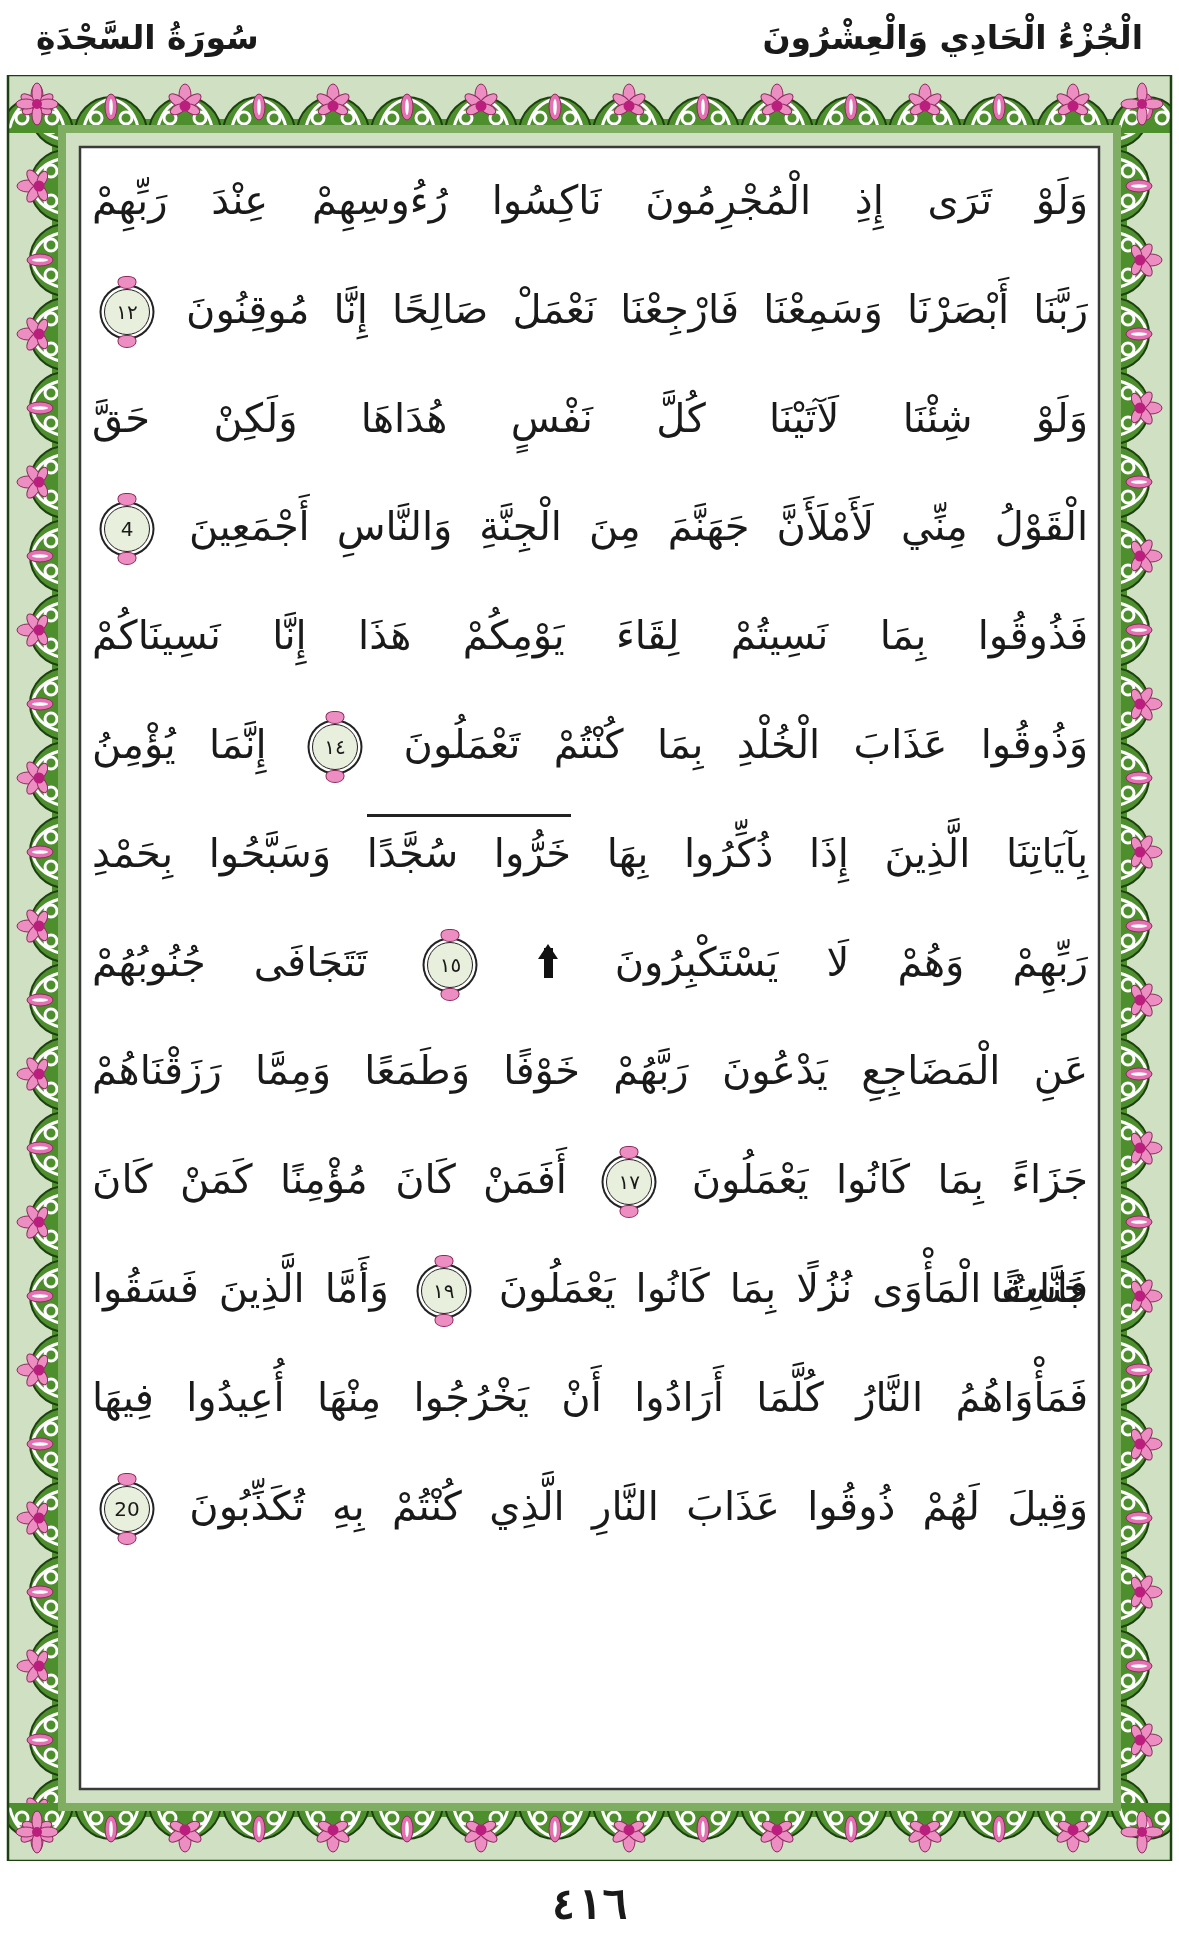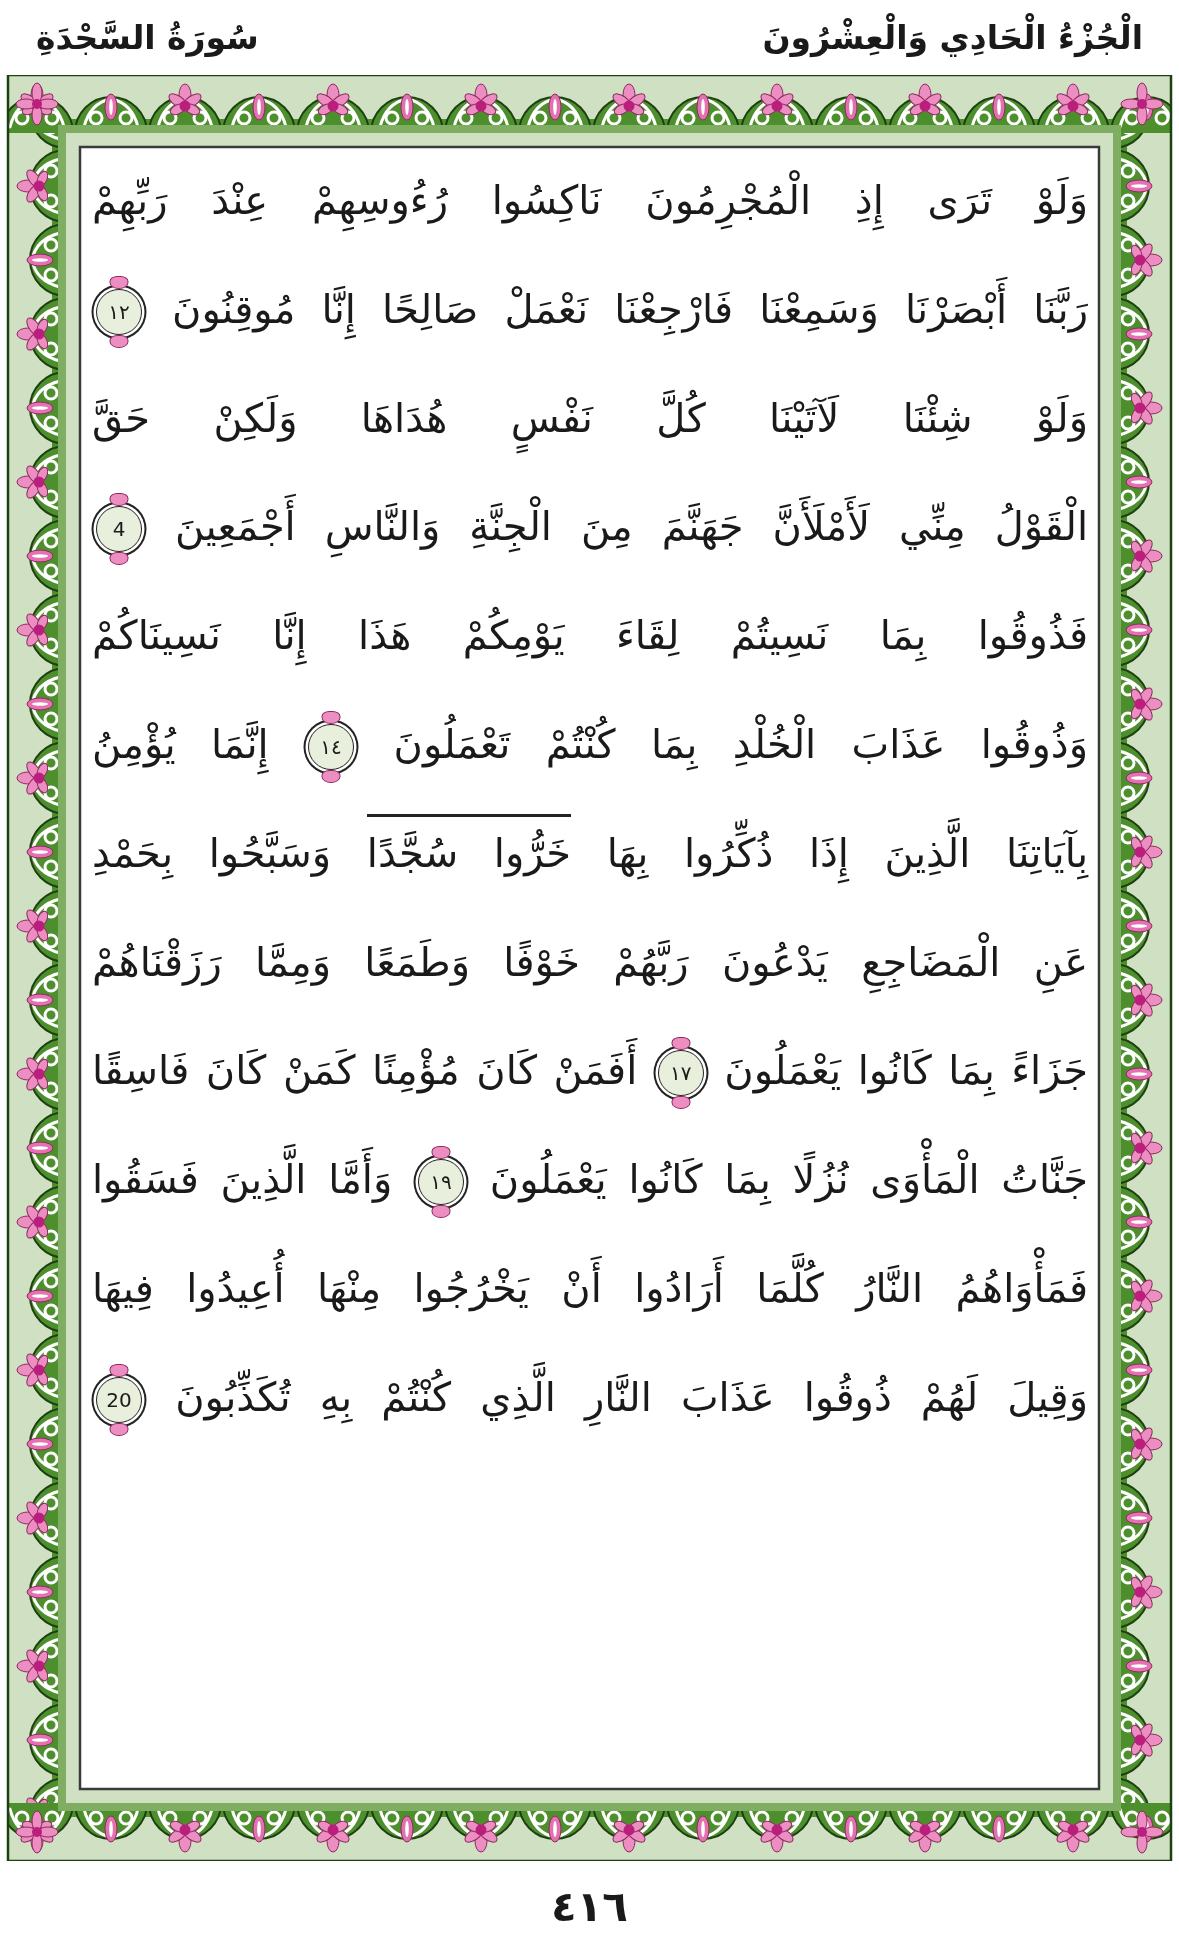--- a/index.html
+++ b/index.html
@@ -45,42 +45,42 @@
     height:108.8px;line-height:108.8px;font-size:40px;white-space:normal;
     text-align:justify;text-align-last:justify;word-spacing:3px;
   }
   .qtext{letter-spacing:0}
   .overline{border-top:3px solid #222;padding-top:13px}
   .ayah{
     display:inline-flex;align-items:center;justify-content:center;
     width:46px;height:46px;border-radius:50%;
     background:var(--marker-bg);border:1.5px solid #222;
     box-shadow:0 0 0 2.5px #fff,0 0 0 4.5px #222;
-    font-size:20px;line-height:1;vertical-align:middle;margin:0 4px;
+    font-size:20px;line-height:1;vertical-align:middle;margin:0 12px;
     position:relative;
   }
   .ayah::before,.ayah::after{
     content:'';position:absolute;left:50%;transform:translateX(-50%);
     width:17px;height:11px;background:var(--flower-pink);
     border:1px solid #8c2a5e;border-radius:50% 50% 60% 60%;
   }
   .ayah::before{top:-14px}
   .ayah::after{bottom:-14px}
   .sajda-sign{
     display:inline-block;width:9px;height:30px;background:#111;
     position:relative;margin:0 14px 0 10px;vertical-align:-2px;
   }
   .sajda-sign::before{
     content:'';position:absolute;top:-14px;left:-6px;
     border:10.5px solid transparent;border-bottom:15px solid #111;
   }
   .footer{
     position:absolute;left:0;right:0;top:1876px;height:60px;
     display:flex;align-items:center;justify-content:center;
-    font-size:42px;font-weight:bold;
+    font-size:42px;font-weight:bold;font-family:Liberation Mono, monospace;
   }
 </style>
 </head>
 <body>
 
 <div class="page">
 
   <div class="header">
     <span>الْجُزْءُ الْحَادِي وَالْعِشْرُونَ</span>
     <span>سُورَةُ السَّجْدَةِ</span>
@@ -148,20 +148,21 @@
   </svg>
 
   <div class="quran-text">
       <div class="qline"><span class="qtext">وَلَوْ تَرَى إِذِ الْمُجْرِمُونَ نَاكِسُوا رُءُوسِهِمْ عِنْدَ رَبِّهِمْ</span></div>
       <div class="qline"><span class="qtext">رَبَّنَا أَبْصَرْنَا وَسَمِعْنَا فَارْجِعْنَا نَعْمَلْ صَالِحًا إِنَّا مُوقِنُونَ</span> <span class="ayah">١٢</span></div>
       <div class="qline"><span class="qtext">وَلَوْ شِئْنَا لَآتَيْنَا كُلَّ نَفْسٍ هُدَاهَا وَلَكِنْ حَقَّ</span></div>
       <div class="qline"><span class="qtext">الْقَوْلُ مِنِّي لَأَمْلَأَنَّ جَهَنَّمَ مِنَ الْجِنَّةِ وَالنَّاسِ أَجْمَعِينَ</span> <span class="ayah">4</span></div>
       <div class="qline"><span class="qtext">فَذُوقُوا بِمَا نَسِيتُمْ لِقَاءَ يَوْمِكُمْ هَذَا إِنَّا نَسِينَاكُمْ</span></div>
       <div class="qline"><span class="qtext">وَذُوقُوا عَذَابَ الْخُلْدِ بِمَا كُنْتُمْ تَعْمَلُونَ</span> <span class="ayah">١٤</span> <span class="qtext">إِنَّمَا يُؤْمِنُ</span></div>
       <div class="qline"><span class="qtext">بِآيَاتِنَا الَّذِينَ إِذَا ذُكِّرُوا بِهَا</span> <span class="qtext overline">خَرُّوا سُجَّدًا</span> <span class="qtext">وَسَبَّحُوا بِحَمْدِ</span></div>
+      <div class="qline"><span class="qtext">رَبِّهِمْ وَهُمْ لَا يَسْتَكْبِرُونَ</span> <span class="sajda-sign"></span> <span class="ayah">١٥</span> <span class="qtext">تَتَجَافَى جُنُوبُهُمْ</span></div>
       <div class="qline"><span class="qtext">عَنِ الْمَضَاجِعِ يَدْعُونَ رَبَّهُمْ خَوْفًا وَطَمَعًا وَمِمَّا رَزَقْنَاهُمْ</span></div>
       <div class="qline"><span class="qtext">جَزَاءً بِمَا كَانُوا يَعْمَلُونَ</span> <span class="ayah">١٧</span> <span class="qtext">أَفَمَنْ كَانَ مُؤْمِنًا كَمَنْ كَانَ فَاسِقًا</span></div>
       <div class="qline"><span class="qtext">جَنَّاتُ الْمَأْوَى نُزُلًا بِمَا كَانُوا يَعْمَلُونَ</span> <span class="ayah">١٩</span> <span class="qtext">وَأَمَّا الَّذِينَ فَسَقُوا</span></div>
       <div class="qline"><span class="qtext">فَمَأْوَاهُمُ النَّارُ كُلَّمَا أَرَادُوا أَنْ يَخْرُجُوا مِنْهَا أُعِيدُوا فِيهَا</span></div>
       <div class="qline"><span class="qtext">وَقِيلَ لَهُمْ ذُوقُوا عَذَابَ النَّارِ الَّذِي كُنْتُمْ بِهِ تُكَذِّبُونَ</span> <span class="ayah">20</span></div>
     </div>
 
   <div class="footer">
     <span>٤١٦</span>
   </div>

